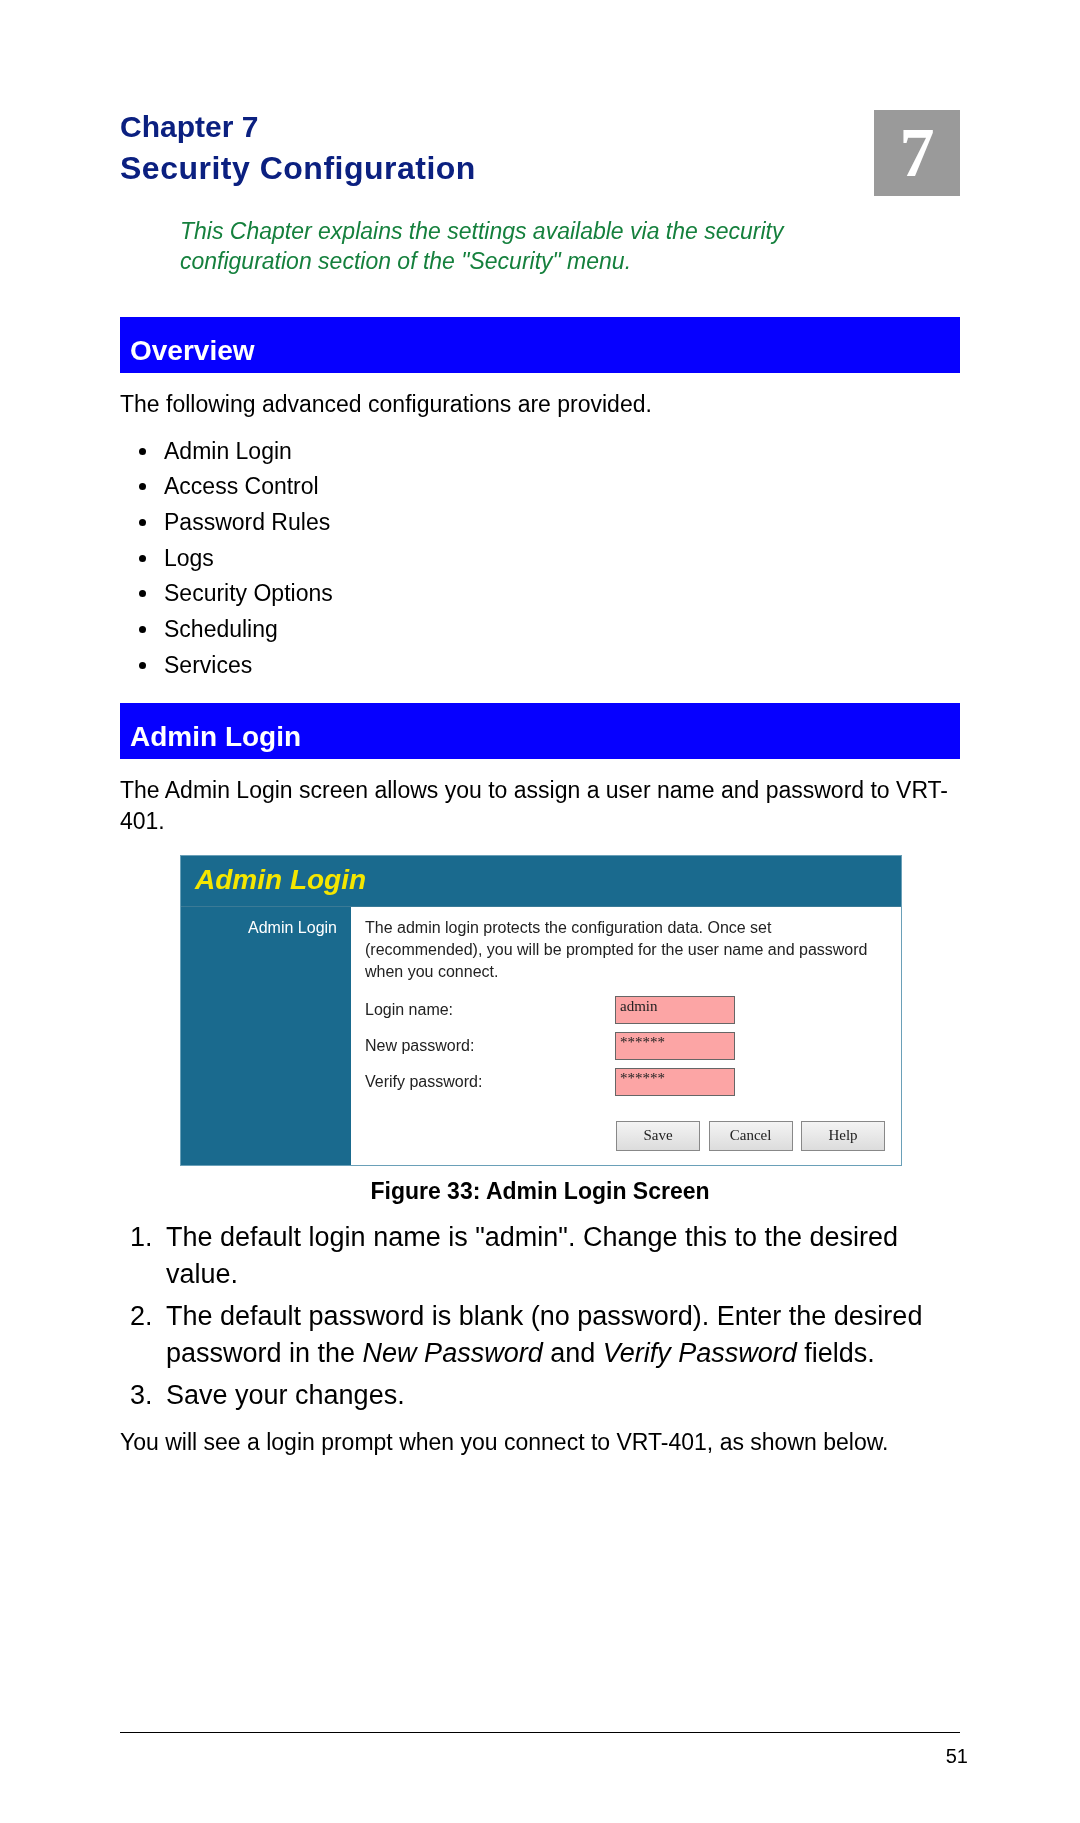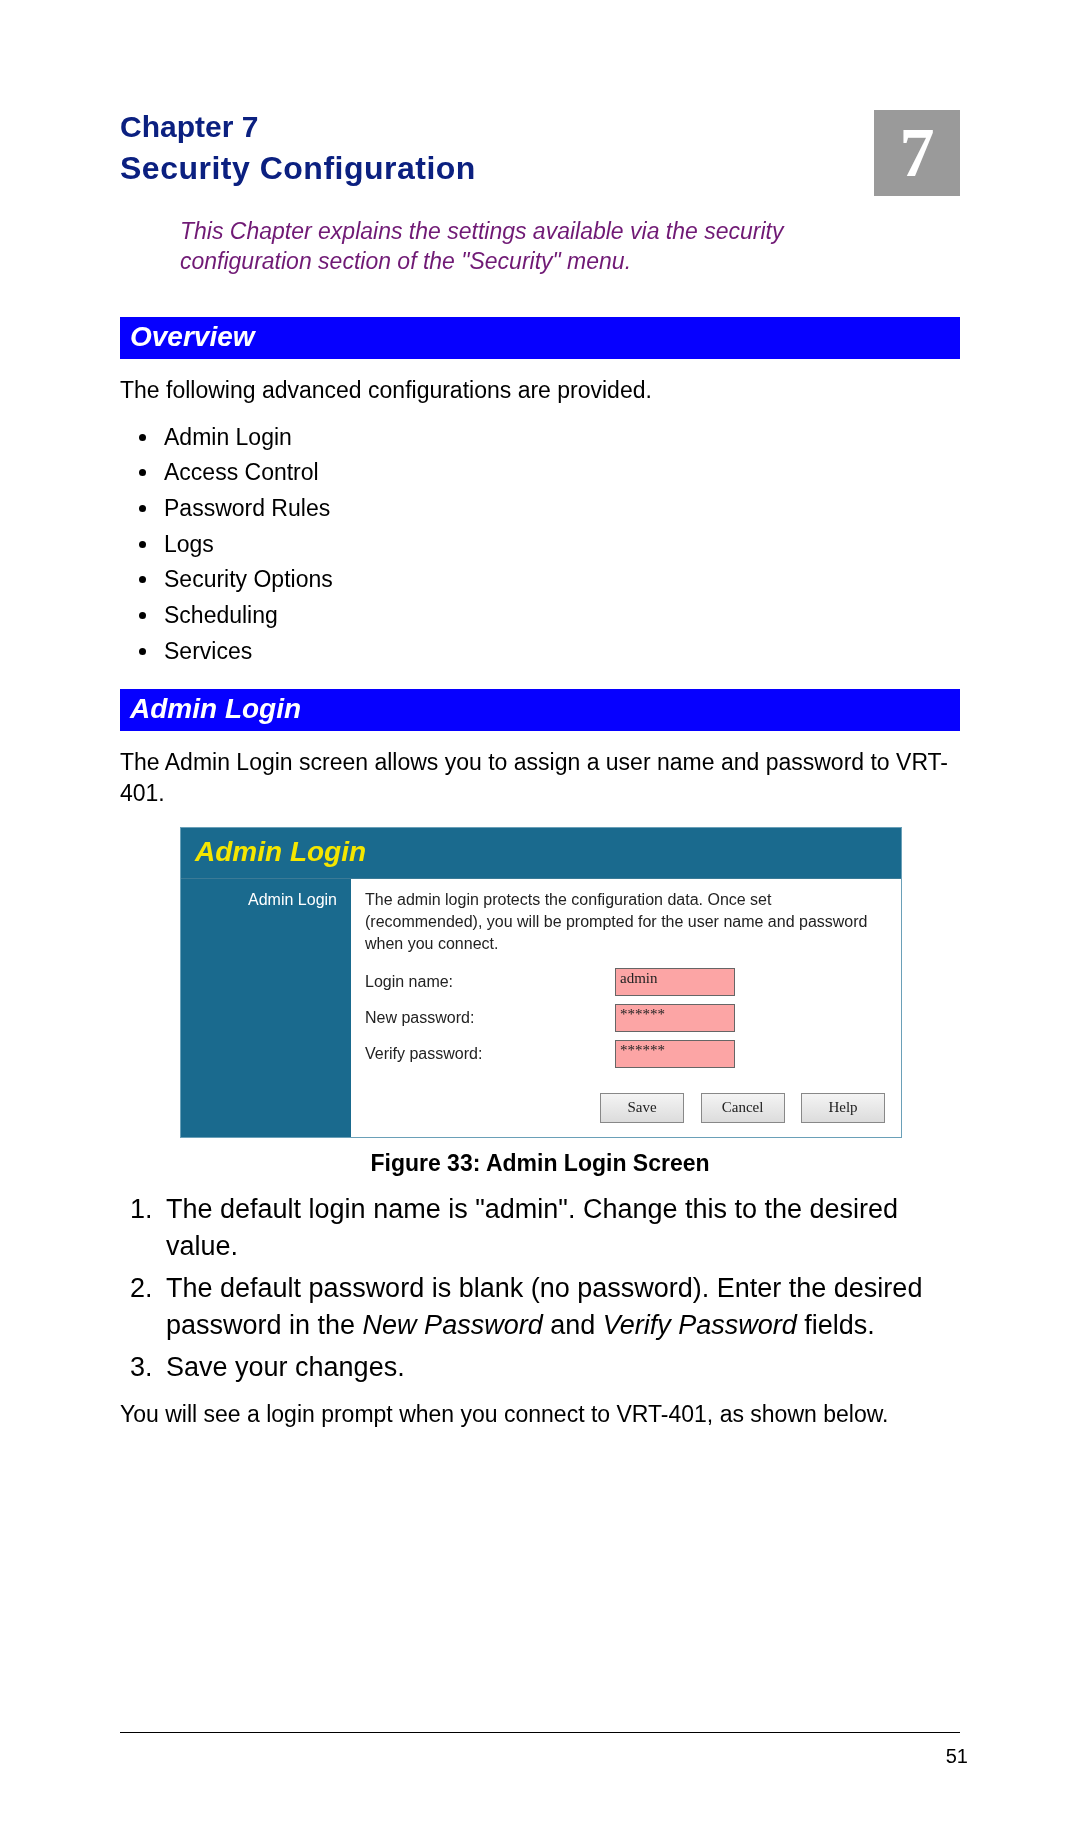--- a/index.html
+++ b/index.html
@@ -42,35 +42,34 @@
     background: #9a9a9a;
     color: #fff;
     font-size: 70px;
     font-weight: bold;
     display: flex;
     align-items: center;
     justify-content: center;
     font-family: Georgia, 'Times New Roman', serif;
   }
   .chapter-intro {
-    color: #701a75;
+    color: #15803d;
     font-style: italic;
     font-size: 23px;
     line-height: 1.3;
     margin: 30px 0 40px 60px;
     max-width: 720px;
   }
   .section-bar {
     background: #0600ff;
     color: #fff;
     font-size: 28px;
     font-weight: bold;
-    padding: 4px 10px 6px 10px;
+    padding: 18px 10px 6px 10px;
     margin: 20px 0 16px 0;
-    font-style: italic;
   }
   .body-text {
     font-size: 23px;
     line-height: 1.35;
     margin: 14px 0;
   }
   ul.config-list {
     margin: 8px 0 20px 40px;
     padding: 0;
   }
@@ -181,21 +180,21 @@
   }
   .admin-buttons .btn {
     display: inline-block;
     width: 82px;
     height: 28px;
     line-height: 26px;
     text-align: center;
     font-size: 15px;
     background: linear-gradient(#f4f4f4, #dcdcdc);
     border: 1px solid #888;
-    margin-left: 12px;
+    margin-left: 4px;
     font-family: 'Times New Roman', serif;
   }
 </style>
 </head>
 <body>
 
 <div class="page">
 
   <div class="chapter-header">
     <div class="chapter-label">Chapter 7</div>

